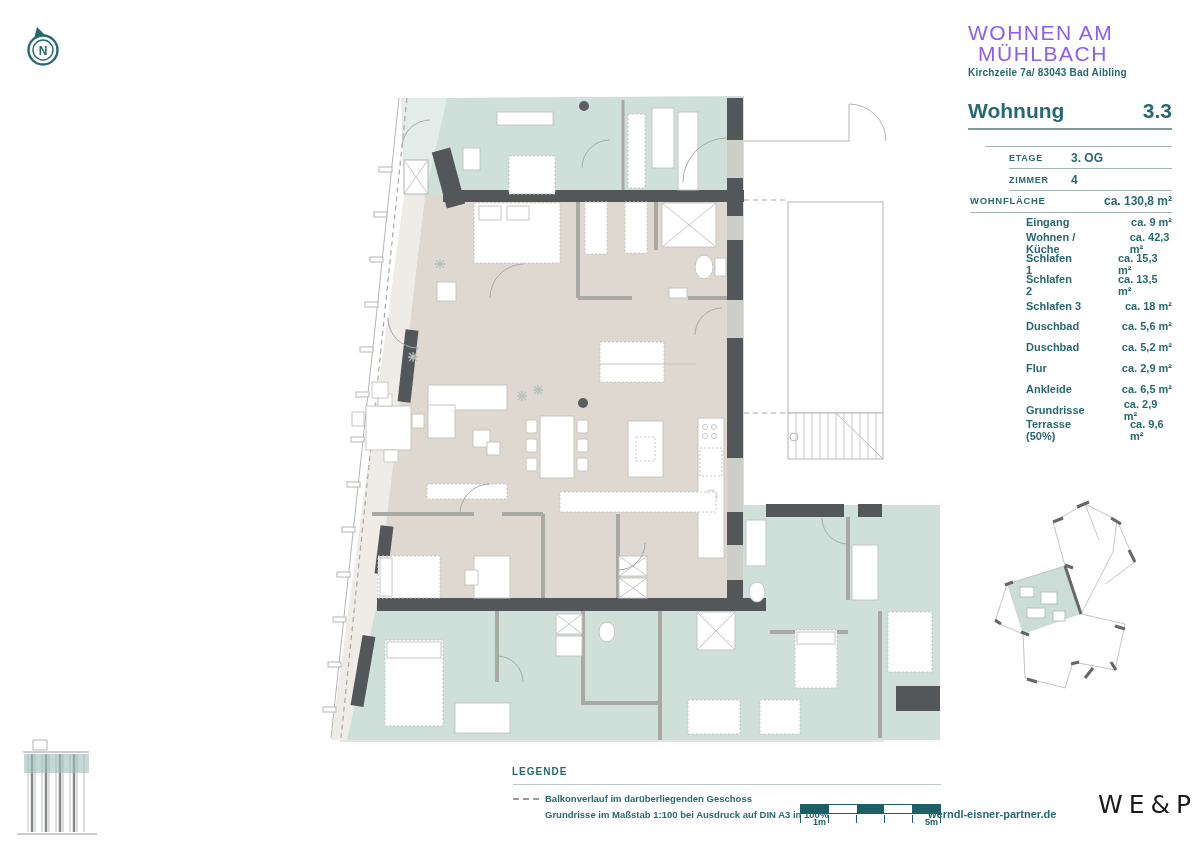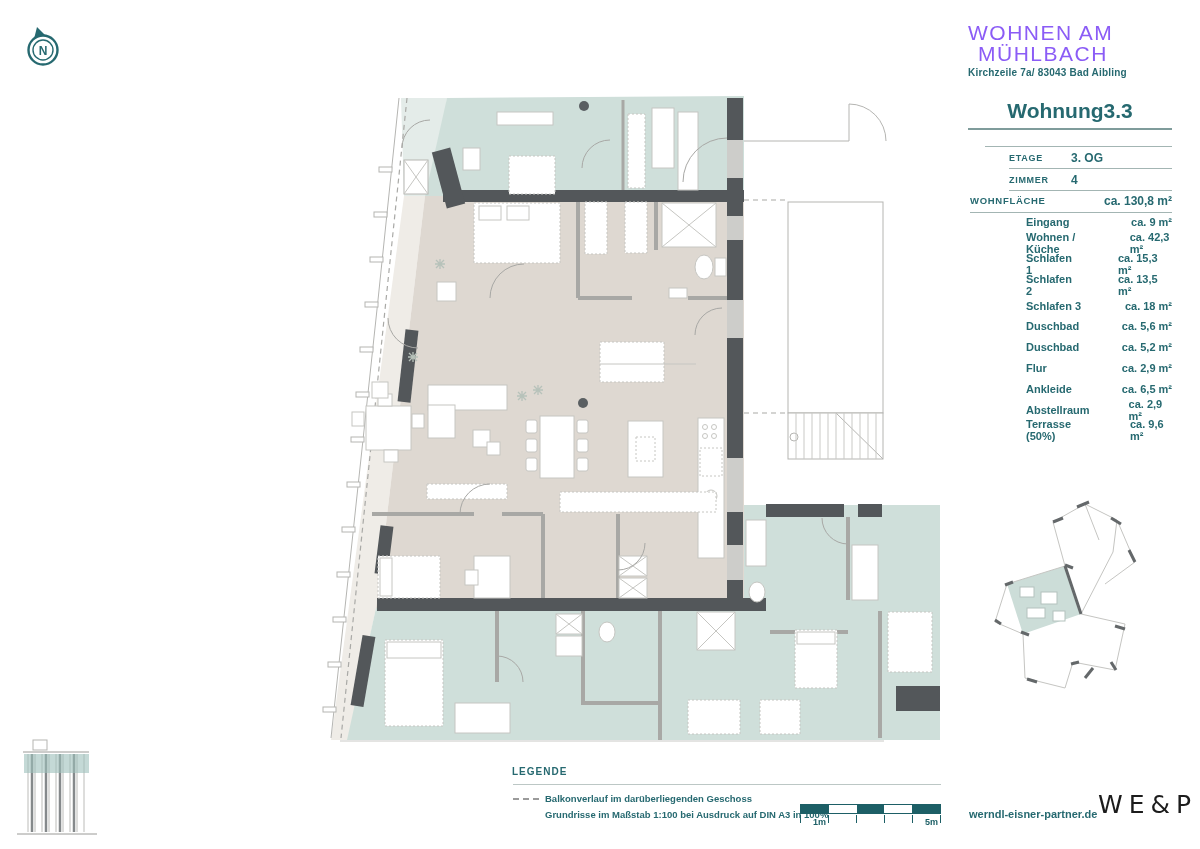--- a/index.html
+++ b/index.html
@@ -4,21 +4,21 @@
 <style>
   html,body{margin:0;padding:0;}
   body{
     position:relative;width:1200px;height:849px;background:#ffffff;
     font-family:"Liberation Sans",sans-serif;color:#266970;overflow:hidden;
   }
   .abs{position:absolute;}
   
   .logo-line{font-size:21px;font-weight:400;letter-spacing:1.5px;line-height:21px;color:#8b5cf6;}
   .addr{font-size:10px;font-weight:700;letter-spacing:.2px;}
-  .title-row{display:flex;justify-content:center;align-items:flex-end;
+  .title-row{display:flex;justify-content:space-between;align-items:flex-end;
     font-size:21px;font-weight:700;border-bottom:2px solid #7f9c9b;padding-bottom:5px;}
   .meta{border-top:1px solid #a3b5b3;}
   .meta-row{height:21px;display:flex;align-items:center;border-bottom:1px solid #a3b5b3;margin-left:24px;}
   .meta-label{font-size:9px;font-weight:700;letter-spacing:.7px;width:62px;}
   .meta-value{font-size:12px;font-weight:700;}
   .total-row{height:23px;display:flex;justify-content:space-between;align-items:center;
     border-bottom:1px solid #a3b5b3;}
   .total-label{font-size:9.5px;font-weight:700;letter-spacing:.7px;}
   .total-value{font-size:12px;font-weight:700;}
   .room-row{height:20.8px;display:flex;justify-content:space-between;align-items:center;padding-left:17px;}
@@ -108,21 +108,21 @@
     </div>
   <div class="room-row">
       <span class="room-label">Flur</span>
       <span class="room-value">ca. 2,9 m²</span>
     </div>
   <div class="room-row">
       <span class="room-label">Ankleide</span>
       <span class="room-value">ca. 6,5 m²</span>
     </div>
   <div class="room-row">
-      <span class="room-label">Abstellraum</span>
+      <span class="room-label">Grundrisse</span>
       <span class="room-value">ca. 2,9 m²</span>
     </div>
   <div class="room-row">
       <span class="room-label">Terrasse (50%)</span>
       <span class="room-value">ca. 9,6 m²</span>
     </div>
 </div>
 
 <svg class="abs" style="left:320px;top:88px;" width="630" height="660" viewBox="320 88 630 660">
 
@@ -409,14 +409,14 @@
 </div>
 <div class="tick" style="left:800px;"></div>
 <div class="tick" style="left:828px;"></div>
 <div class="tick" style="left:856px;"></div>
 <div class="tick" style="left:884px;"></div>
 <div class="tick" style="left:912px;"></div>
 <div class="tick" style="left:940px;"></div>
 <div class="abs scale-label" style="left:802px;top:817px;width:24px;text-align:right;">1m</div>
 <div class="abs scale-label" style="left:914px;top:817px;width:24px;text-align:right;">5m</div>
 
-<div class="abs website" style="left:969px;top:808px;">werndl-eisner-partner.de</div>
+<div class="abs website" style="left:928px;top:808px;">werndl-eisner-partner.de</div>
 <div class="abs wep" style="left:1098px;top:790px;">WE&amp;P</div>
 
 </body></html>

